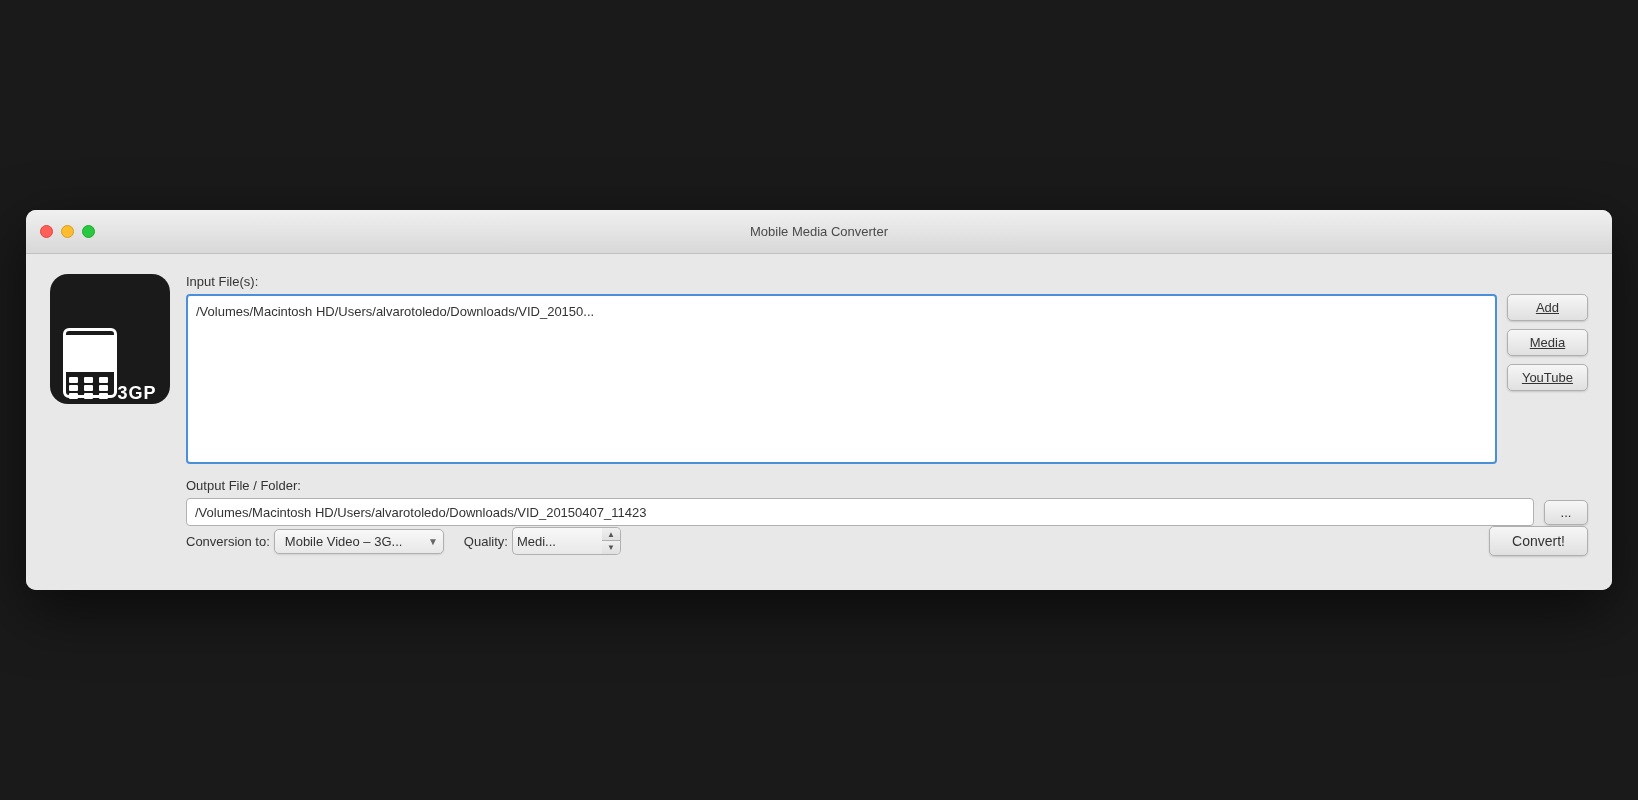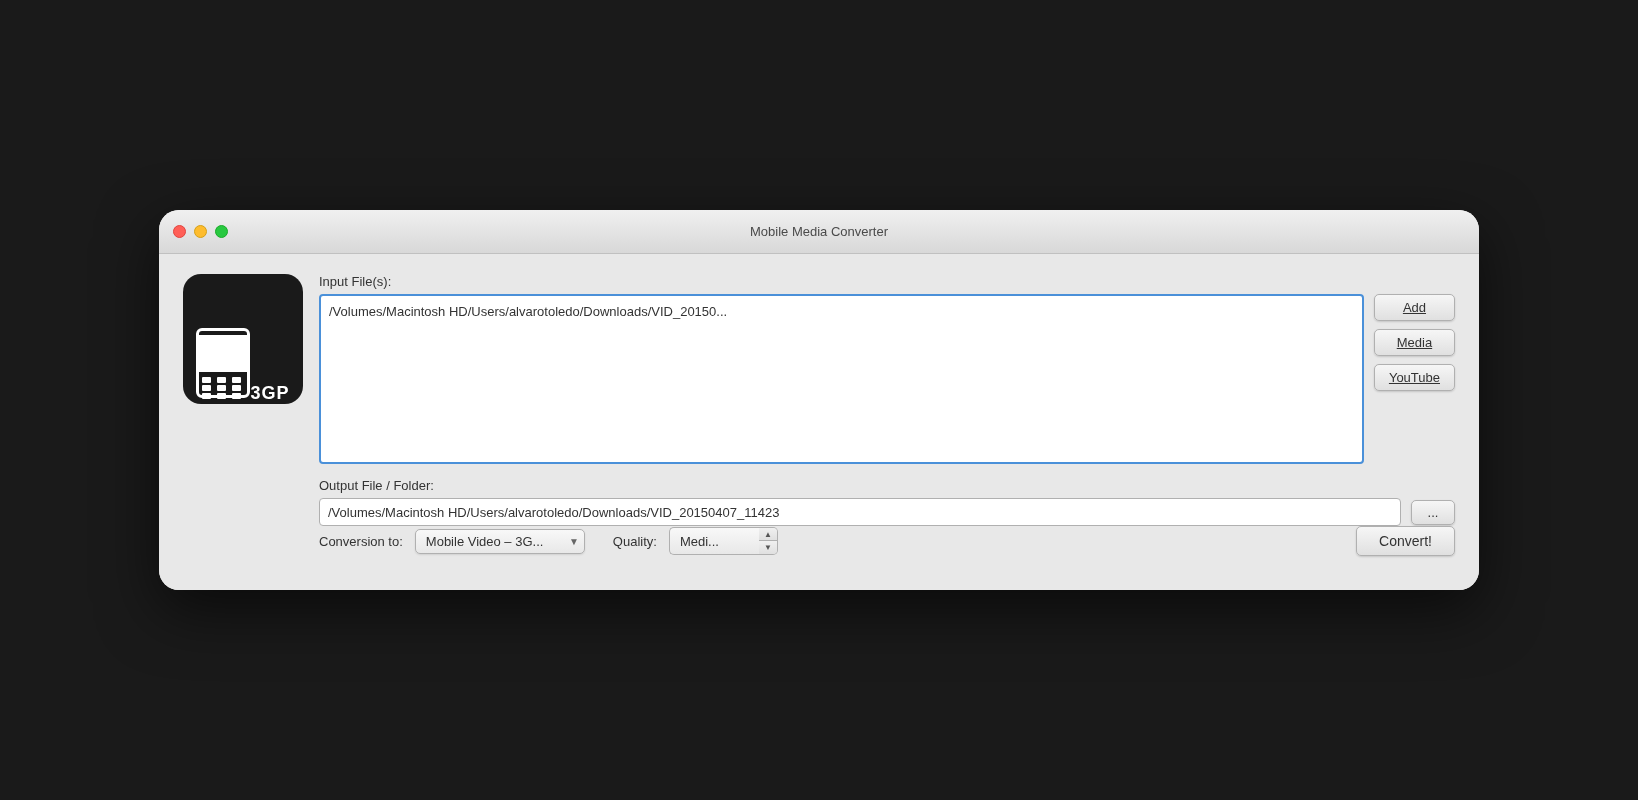--- a/index.html
+++ b/index.html
@@ -12,23 +12,23 @@
       background: #1a1a1a;
       width: 1638px;
       height: 800px;
       display: flex;
       align-items: center;
       justify-content: center;
       font-family: -apple-system, BlinkMacSystemFont, "Helvetica Neue", Arial, sans-serif;
     }
 
     .window {
-      width: 1320px;
+      width: 1586px;
       background: #e8e8e8;
-      border-radius: 20px;
+      border-radius: 10px;
       box-shadow: 0 20px 60px rgba(0,0,0,0.6);
       overflow: hidden;
     }
 
     .titlebar {
       background: linear-gradient(to bottom, #f0f0f0, #d8d8d8);
       height: 44px;
       display: flex;
       align-items: center;
       padding: 0 14px;
@@ -213,21 +213,21 @@
       color: #333;
       cursor: pointer;
       box-shadow: 0 1px 2px rgba(0,0,0,0.15);
       min-width: 44px;
       text-align: center;
     }
 
     .conversion-row {
       display: flex;
       align-items: center;
-      gap: 12px;
+      gap: 4px;
       margin-top: 0;
     }
 
     .conversion-label {
       font-size: 13px;
       color: #333;
     }
 
     .mac-select {
       appearance: none;
@@ -354,21 +354,21 @@
       border-radius: 0 5px 5px 0;
       overflow: hidden;
       height: 28px;
     }
 
     .stepper-select-box {
       background: linear-gradient(to bottom, #f8f8f8, #e8e8e8);
       border: 1px solid #b0b0b0;
       border-right: none;
       border-radius: 5px 0 0 5px;
-      padding: 4px 10px;
+      padding: 4px 4px;
       font-size: 13px;
       color: #333;
       height: 28px;
       display: flex;
       align-items: center;
       min-width: 90px;
     }
 
     .stepper-arrow {
       background: linear-gradient(to bottom, #f0f0f0, #e0e0e0);

